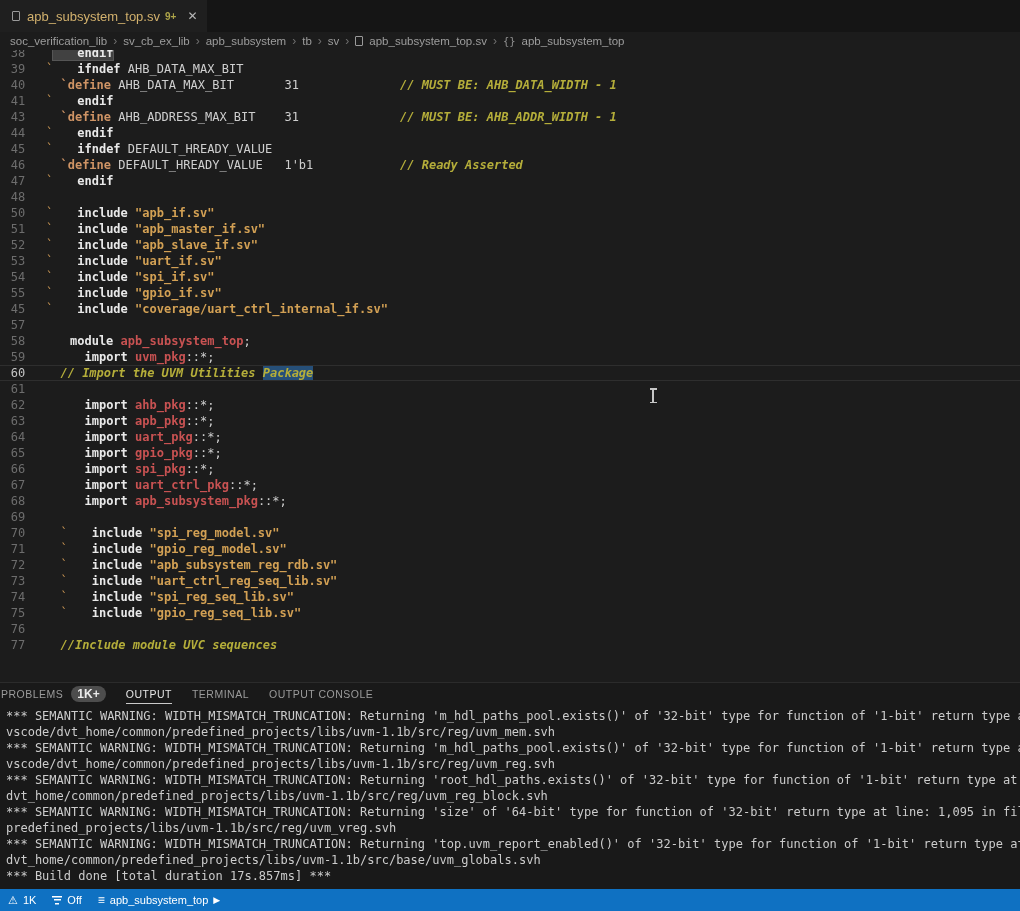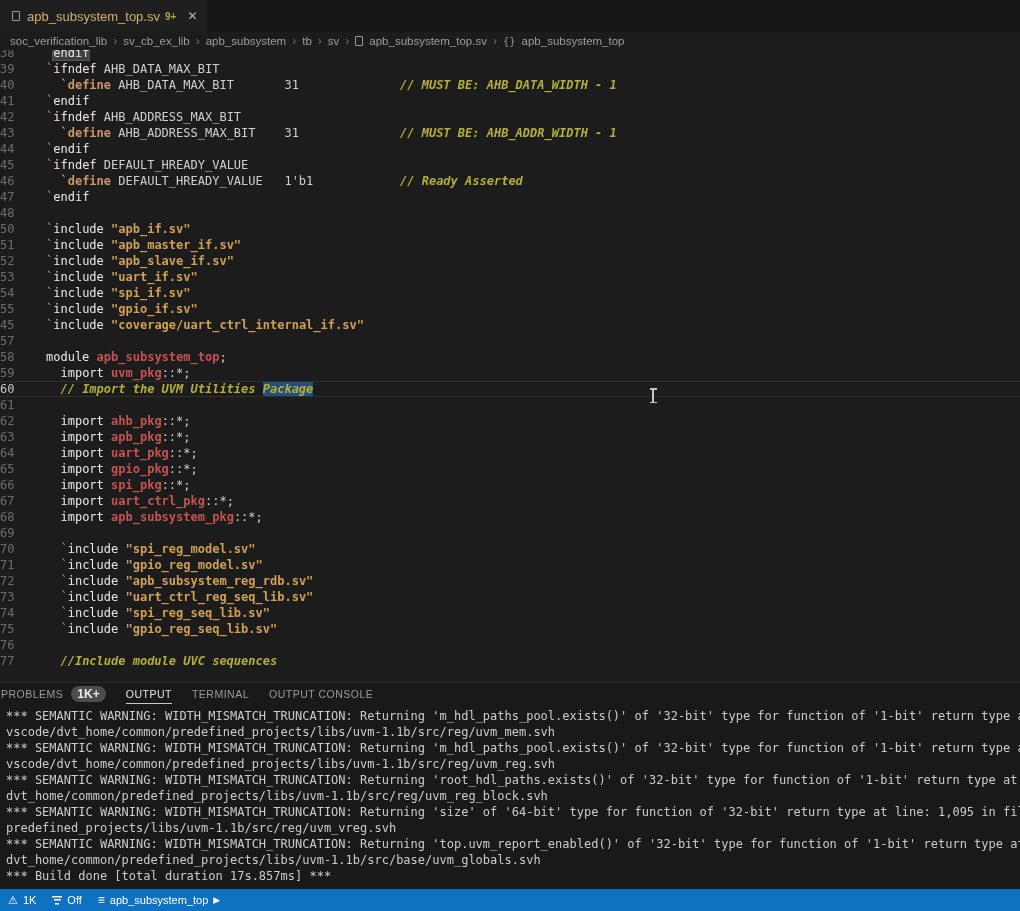--- a/index.html
+++ b/index.html
@@ -32,25 +32,25 @@
       linear-gradient(#fff,#fff) 50% 3.5px/7px 1.5px no-repeat,
       linear-gradient(#fff,#fff) 50% 7px/4px 1.5px no-repeat; }
   .icon-list { font-size:12px; line-height:1; }
   .icon-play { font-size:9px; line-height:1; }
 
   
   .editor { position:absolute; top:50px; left:0; right:0; bottom:229px; overflow:hidden;
             font:12px "DejaVu Sans Mono", monospace; background:var(--editor_bg,#1c1c1c); }
   .rows { margin-top:-5px; }
   .row { height:16px; line-height:16px; display:flex; white-space:pre; }
-  .ln { flex:0 0 36px; width:36px; text-align:left; color:#6d6d6d; margin-right:10px; user-select:none; }
+  .ln { flex:0 0 36px; width:36px; text-align:center; color:#6d6d6d; margin-right:10px; user-select:none; }
   .row.current .ln { color:#c5c5c5; }
   .row.current { box-shadow: inset 0 1px 0 #2e2e2e, inset 0 -1px 0 #2e2e2e; }
   .tk.t  { color:var(--plain_text,#cfcfcf); }
-  .tk.k  { color:var(--keyword,#e9e9e9); font-weight:normal; }
+  .tk.k  { color:var(--keyword,#e9e9e9); font-weight:bold;padding-left:24px; }
   .tk.b  { color:var(--directive_tick,#d09a55); }
   .tk.d  { color:var(--define_directive,#cf9465); font-weight:bold;text-align:center; }
   .tk.s  { color:var(--string,#d2a054); font-weight:bold; }
   .tk.c  { color:var(--comment,#b5ae3a); font-style:italic; font-weight:bold; }
   .tk.p  { color:var(--package_name,#c85252); font-weight:bold; }
   .tk.hl  { background:var(--word_highlight_bg,#414141); box-shadow:0 0 0 1px #555; }
   .tk.sel { background:var(--selection_bg,#264f78); }
 
   
   .panel { position:absolute; left:0; right:0; top:682px; bottom:22px;
@@ -105,21 +105,20 @@
     <span class="icon-braces">{}</span>
     <span class="bc-item">apb_subsystem_top</span>
   </div>
 
 <div class="editor">
   <div class="rows">
       <div class="row"><span class="ln">38</span><span class="code"><span class="tk b">`</span><span class="tk k hl">endif</span></span></div>
       <div class="row"><span class="ln">39</span><span class="code"><span class="tk b">`</span><span class="tk k">ifndef</span><span class="tk t"> AHB_DATA_MAX_BIT</span></span></div>
       <div class="row"><span class="ln">40</span><span class="code"><span class="tk t">  </span><span class="tk d">`define</span><span class="tk t"> AHB_DATA_MAX_BIT       31              </span><span class="tk c">// MUST BE: AHB_DATA_WIDTH - 1</span></span></div>
       <div class="row"><span class="ln">41</span><span class="code"><span class="tk b">`</span><span class="tk k">endif</span></span></div>
-      <div class="row"><span class="ln">42</span><span class="code"><span class="tk b">`</span><span class="tk k">ifndef</span><span class="tk t"> AHB_ADDRESS_MAX_BIT</span></span></div>
       <div class="row"><span class="ln">43</span><span class="code"><span class="tk t">  </span><span class="tk d">`define</span><span class="tk t"> AHB_ADDRESS_MAX_BIT    31              </span><span class="tk c">// MUST BE: AHB_ADDR_WIDTH - 1</span></span></div>
       <div class="row"><span class="ln">44</span><span class="code"><span class="tk b">`</span><span class="tk k">endif</span></span></div>
       <div class="row"><span class="ln">45</span><span class="code"><span class="tk b">`</span><span class="tk k">ifndef</span><span class="tk t"> DEFAULT_HREADY_VALUE</span></span></div>
       <div class="row"><span class="ln">46</span><span class="code"><span class="tk t">  </span><span class="tk d">`define</span><span class="tk t"> DEFAULT_HREADY_VALUE   1'b1            </span><span class="tk c">// Ready Asserted</span></span></div>
       <div class="row"><span class="ln">47</span><span class="code"><span class="tk b">`</span><span class="tk k">endif</span></span></div>
       <div class="row"><span class="ln">48</span><span class="code"></span></div>
       <div class="row"><span class="ln">50</span><span class="code"><span class="tk b">`</span><span class="tk k">include</span><span class="tk t"> </span><span class="tk s">"apb_if.sv"</span></span></div>
       <div class="row"><span class="ln">51</span><span class="code"><span class="tk b">`</span><span class="tk k">include</span><span class="tk t"> </span><span class="tk s">"apb_master_if.sv"</span></span></div>
       <div class="row"><span class="ln">52</span><span class="code"><span class="tk b">`</span><span class="tk k">include</span><span class="tk t"> </span><span class="tk s">"apb_slave_if.sv"</span></span></div>
       <div class="row"><span class="ln">53</span><span class="code"><span class="tk b">`</span><span class="tk k">include</span><span class="tk t"> </span><span class="tk s">"uart_if.sv"</span></span></div>

